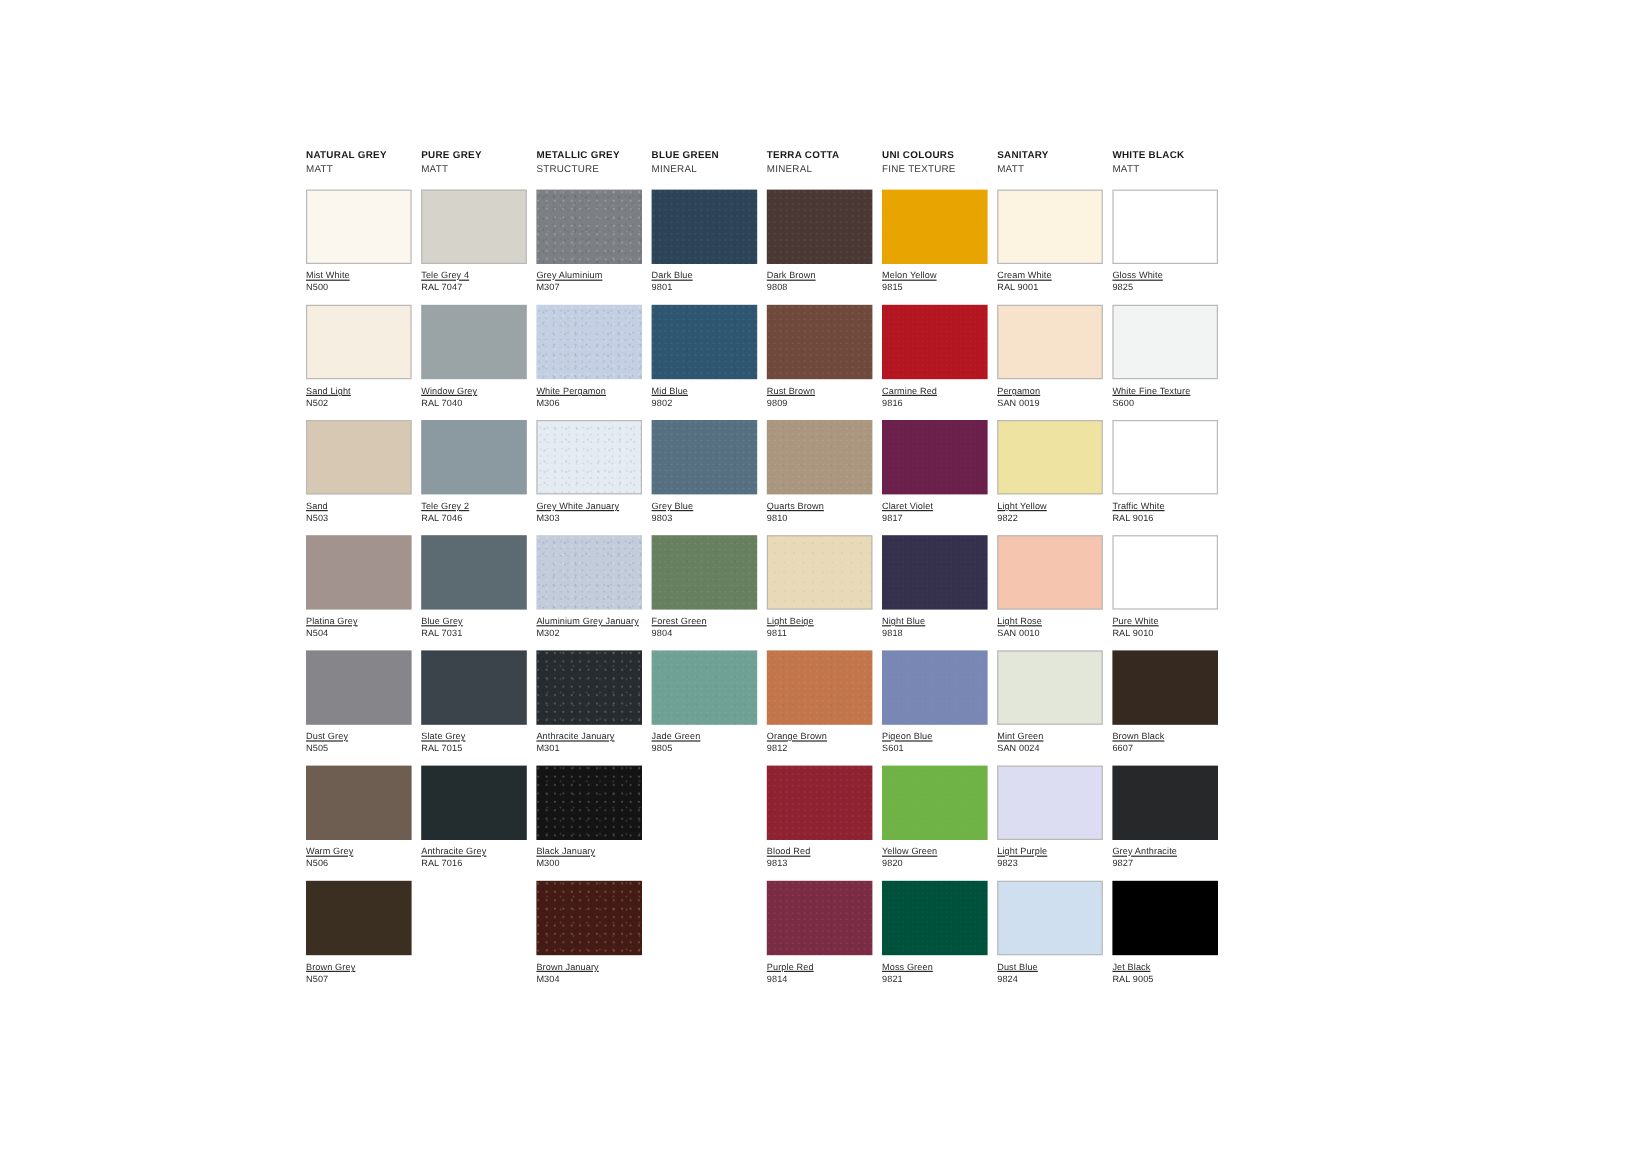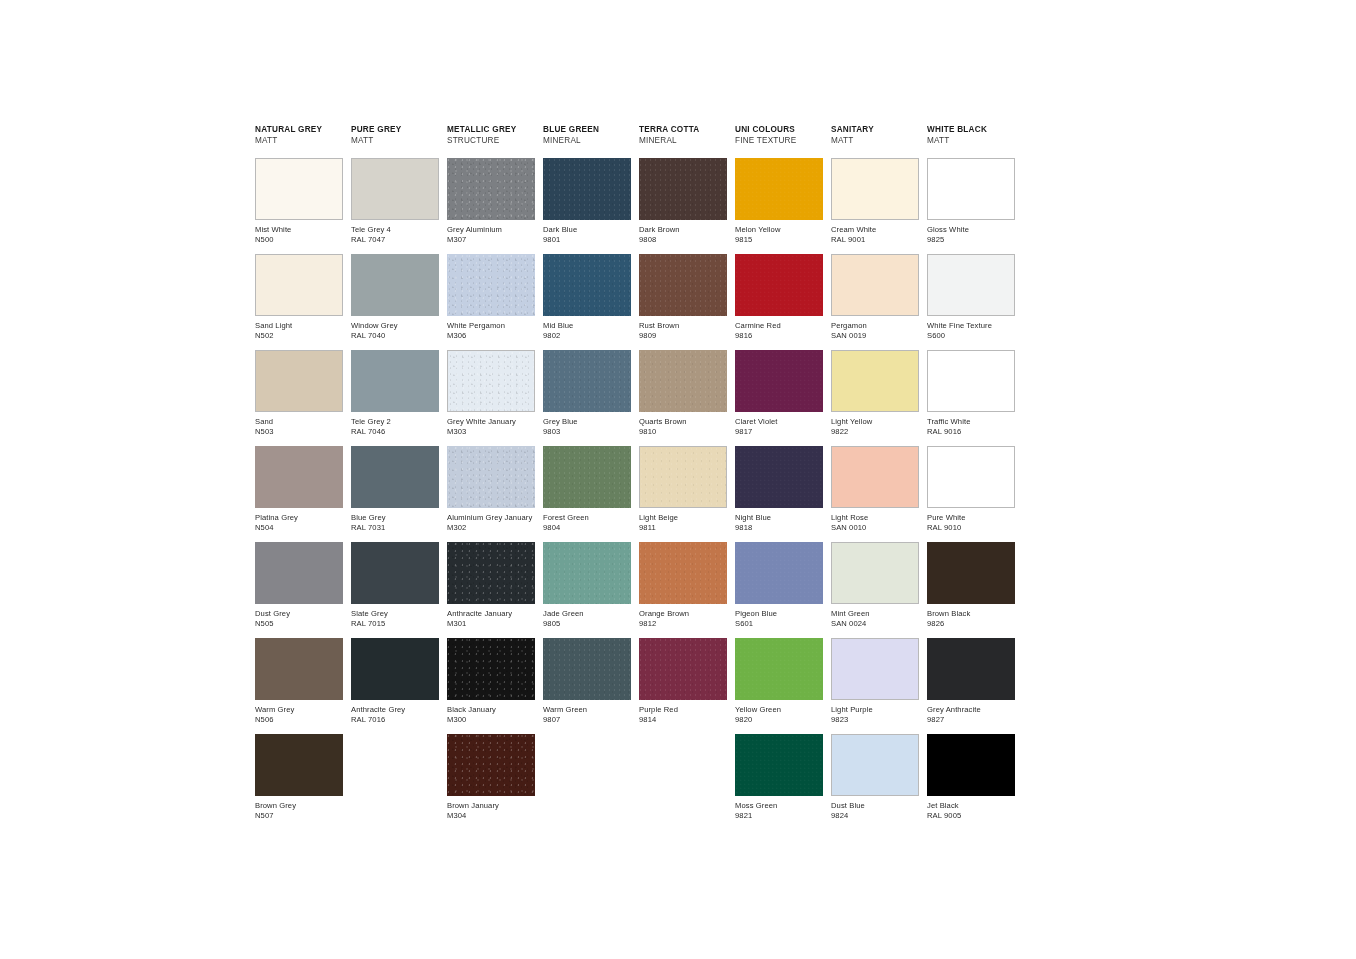--- a/index.html
+++ b/index.html
@@ -93,20 +93,21 @@
   }
   .labels {
     padding-top: 5px;
     white-space: nowrap;
   }
   .lbl-name {
     font-size: 7.6px;
     line-height: 10px;
     color: #2a2a2a;
     letter-spacing: 0.1px;
+    text-decoration: underline;
   }
   .lbl-code {
     font-size: 7.6px;
     line-height: 10px;
     color: #2a2a2a;
     letter-spacing: 0.1px;
   }
 </style>
 </head>
 <body>
@@ -354,29 +355,20 @@
         </div>
         <div class="cell">
           <div class="swatch tex-mineral" style="background: rgb(111, 161, 149);">
             <span class="grain"></span>
           </div>
           <div class="labels">
             <div class="lbl-name">Jade Green</div>
             <div class="lbl-code">9805</div>
           </div>
         </div>
-        <div class="cell">
-          <div class="swatch tex-mineral" style="background: rgb(69, 88, 94);">
-            <span class="grain"></span>
-          </div>
-          <div class="labels">
-            <div class="lbl-name">Warm Green</div>
-            <div class="lbl-code">9807</div>
-          </div>
-        </div>
       </div>
       <div class="column">
         <div class="col-head">
           <div class="col-title">TERRA COTTA</div>
           <div class="col-sub">MINERAL</div>
         </div>
         <div class="cell">
           <div class="swatch tex-mineral" style="background: rgb(74, 56, 52);">
             <span class="grain"></span>
           </div>
@@ -415,20 +407,29 @@
         <div class="cell">
           <div class="swatch tex-mineral" style="background: rgb(194, 118, 74);">
             <span class="grain"></span>
           </div>
           <div class="labels">
             <div class="lbl-name">Orange Brown</div>
             <div class="lbl-code">9812</div>
           </div>
         </div>
         <div class="cell">
+          <div class="swatch tex-mineral" style="background: rgb(143, 34, 49);">
+            <span class="grain"></span>
+          </div>
+          <div class="labels">
+            <div class="lbl-name">Blood Red</div>
+            <div class="lbl-code">9813</div>
+          </div>
+        </div>
+        <div class="cell">
           <div class="swatch tex-mineral" style="background: rgb(122, 44, 69);">
             <span class="grain"></span>
           </div>
           <div class="labels">
             <div class="lbl-name">Purple Red</div>
             <div class="lbl-code">9814</div>
           </div>
         </div>
       </div>
       <div class="column">
@@ -609,21 +610,21 @@
             <div class="lbl-name">Pure White</div>
             <div class="lbl-code">RAL 9010</div>
           </div>
         </div>
         <div class="cell">
           <div class="swatch " style="background: rgb(54, 41, 31);">
             <span class="grain"></span>
           </div>
           <div class="labels">
             <div class="lbl-name">Brown Black</div>
-            <div class="lbl-code">9826</div>
+            <div class="lbl-code">6607</div>
           </div>
         </div>
         <div class="cell">
           <div class="swatch " style="background: rgb(39, 40, 42);">
             <span class="grain"></span>
           </div>
           <div class="labels">
             <div class="lbl-name">Grey Anthracite</div>
             <div class="lbl-code">9827</div>
           </div>

